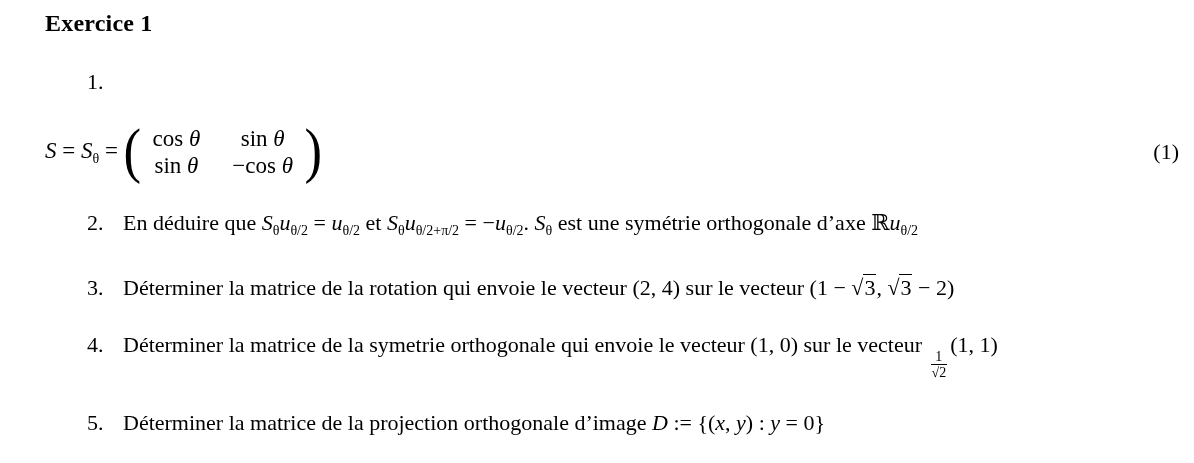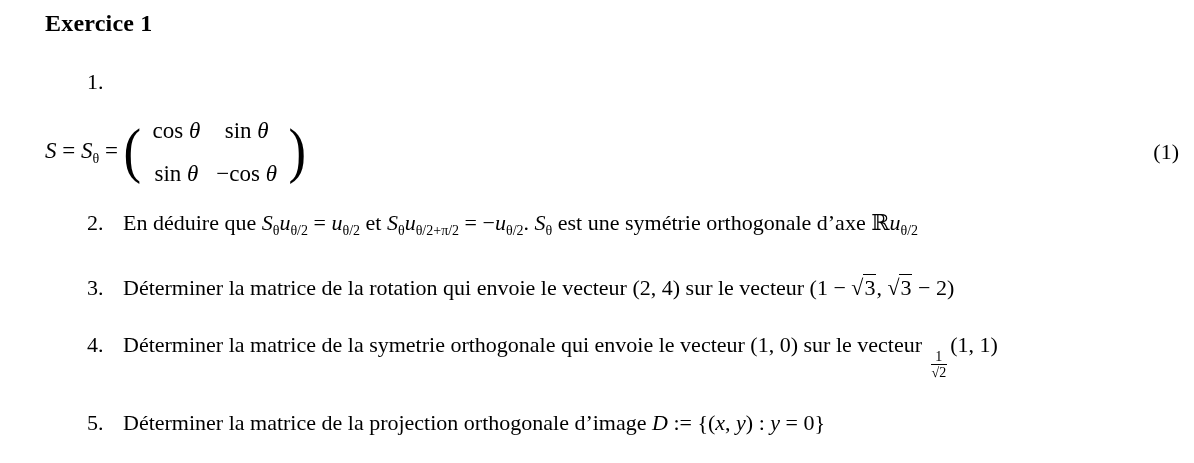--- a/index.html
+++ b/index.html
@@ -91,21 +91,20 @@
     top:-2px;
   }
   .matrix{
     display:grid;
     grid-template-columns:auto auto;
     column-gap:32px;
     row-gap:0;
     padding:0 10px;
     text-align:center;
     line-height:27px;
-    gap:16px;
   }
   .eq-number{
     position:absolute;
     right:46px;
     top:50%;
     transform:translateY(-50%);
     font-size:22px;
   }
 </style>
 </head>

